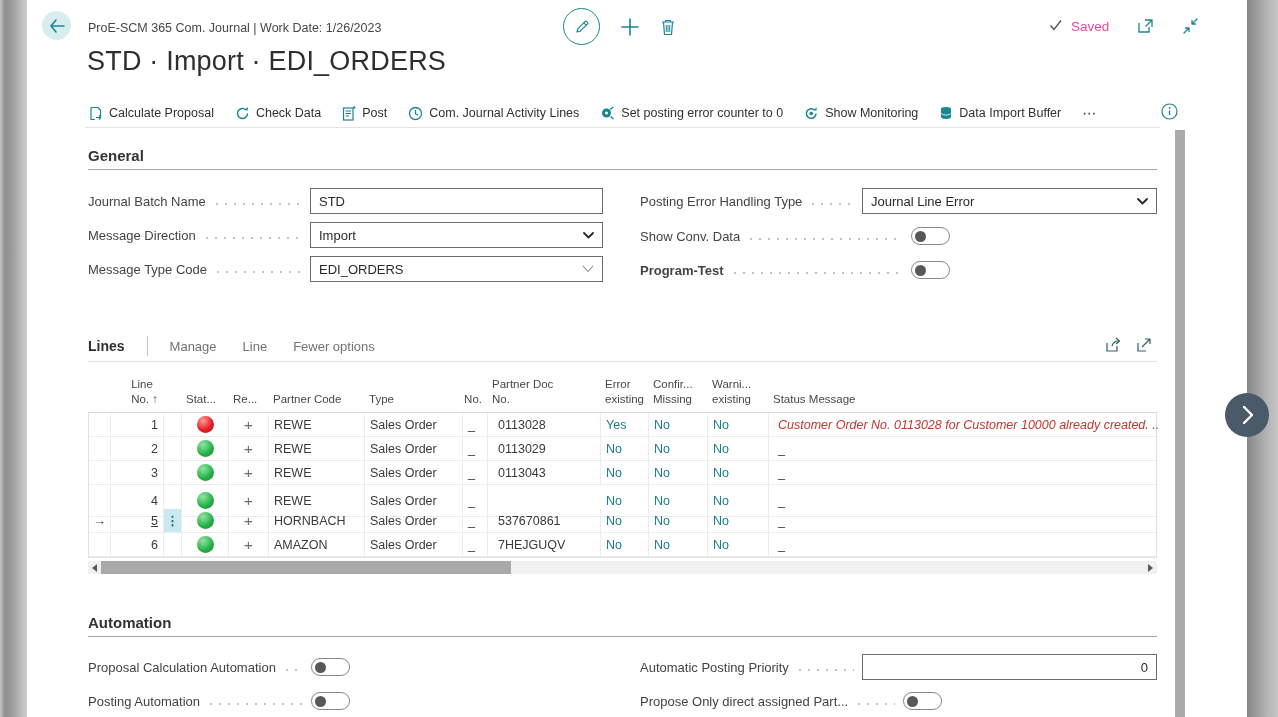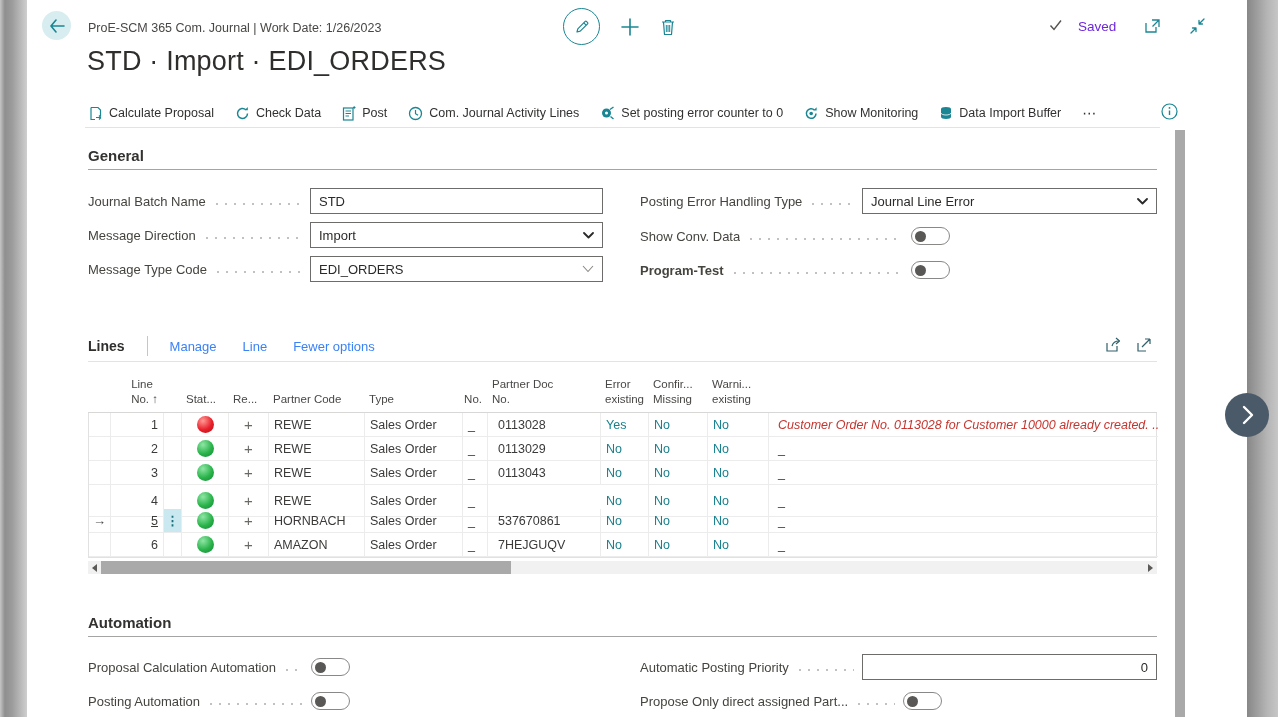--- a/index.html
+++ b/index.html
@@ -14,21 +14,21 @@
 
   
   .back-btn { position:absolute; left:15px; top:11px; width:29px; height:29px; border-radius:50%;
     background:#d8edf0; display:flex; align-items:center; justify-content:center; cursor:pointer; }
   .tb-title { position:absolute; left:61px; top:21px; font-size:12.5px; color:#494745; }
   .tb-center { position:absolute; left:536px; top:8px; display:flex; align-items:center; gap:20px; }
   .pencil-circle { width:37px; height:37px; border:1px solid #1a8693; border-radius:50%;
     display:flex; align-items:center; justify-content:center; cursor:pointer; }
   .tb-ic { cursor:pointer; display:inline-flex; align-items:center; justify-content:center; }
   .tb-right { position:absolute; left:1022px; top:18px; display:flex; align-items:center; }
-  .saved { display:flex; gap:15px; color:#6d28d9; font-size:13.5px; }
+  .saved { display:flex; gap:8px; color:#ec4899; font-size:13.5px; }
   .tb-right .tb-ic { margin-left:28px; }
 
   
   .page-title { position:absolute; left:60px; top:46px; font-size:27px; font-weight:300; color:#2f2e2c; letter-spacing:.2px; }
 
   
   .toolbar { position:absolute; left:61px; top:99px; height:28px; display:flex; align-items:center; gap:21px; font-size:12.5px; color:#323130; }
   .tool-item { display:flex; align-items:flex-start; gap:6px; cursor:pointer; white-space:nowrap; }
   .tool-ellipsis { font-size:14px; color:#323130; cursor:pointer; letter-spacing:2px; }
   .toolbar-divider { position:absolute; left:58px; top:127px; width:1075px; border-top:1px solid #e5e3e1; }
@@ -48,21 +48,21 @@
   .ctrl.w293 { width:293px; } .ctrl.w295 { width:295px; }
   .ctrl .val { flex:1 1 auto; overflow:hidden; white-space:nowrap; }
   .ctrl .val.num { text-align:right; }
   .toggle { flex:0 0 auto; width:39px; height:18px; border:1px solid #8a8886; border-radius:10px; position:relative; background:#fff; cursor:pointer; }
   .toggle .knob { position:absolute; left:3px; top:2.5px; width:11px; height:11px; border-radius:50%; background:#5a5856; }
 
   
   .lines-bar { position:absolute; left:61px; top:336px; display:flex; align-items:center; font-size:13px; }
   .lines-title { font-weight:700; font-size:14px; color:#2f2e2c; }
   .lines-vdiv { width:1px; height:20px; background:#c8c6c4; margin:0 22px 0 22px; }
-  .lines-menu-item { margin-right:26px; color:#3b82f6; cursor:pointer; }
+  .lines-menu-item { margin-right:26px; color:#737373; cursor:pointer; }
   .lines-icons { position:absolute; top:337px; display:flex; gap:14px; }
   .lines-divider { position:absolute; left:61px; top:361px; width:1069px; border-top:1px solid #e5e3e1; }
 
   
   .grid { position:absolute; left:61px; top:375px; width:1069px; font-size:12.5px; }
   .g-row { display:grid; grid-template-columns:22px 53px 18px 47px 40px 96px 98px 25px 113px 48px 59px 61px 389px; }
   .g-head { height:38px; border-bottom:1px solid #d9d7d5; }
   .th { display:flex; align-items:flex-end; padding:0 5px 5px 5px; font-size:11.5px; color:#4a4846;
     white-space:pre-line; line-height:1.3; }
   .th.r { justify-content:flex-end; }
@@ -360,20 +360,21 @@
         <div class="th">Type</div>
         <div class="th r">No.</div>
         <div class="th">Partner Doc
 No.</div>
         <div class="th">Error
 existing</div>
         <div class="th">Confir...
 Missing</div>
         <div class="th">Warni...
 existing</div>
+        <div class="th">Status Message</div>
       </div>
 
       <div class="g-body">
 
         <div class="g-row tr">
           <div class="td c"></div>
           <div class="td r cell-line">1</div>
           <div class="td cell-menu"></div>
           <div class="td c">
               <span class="dot red"></span>

